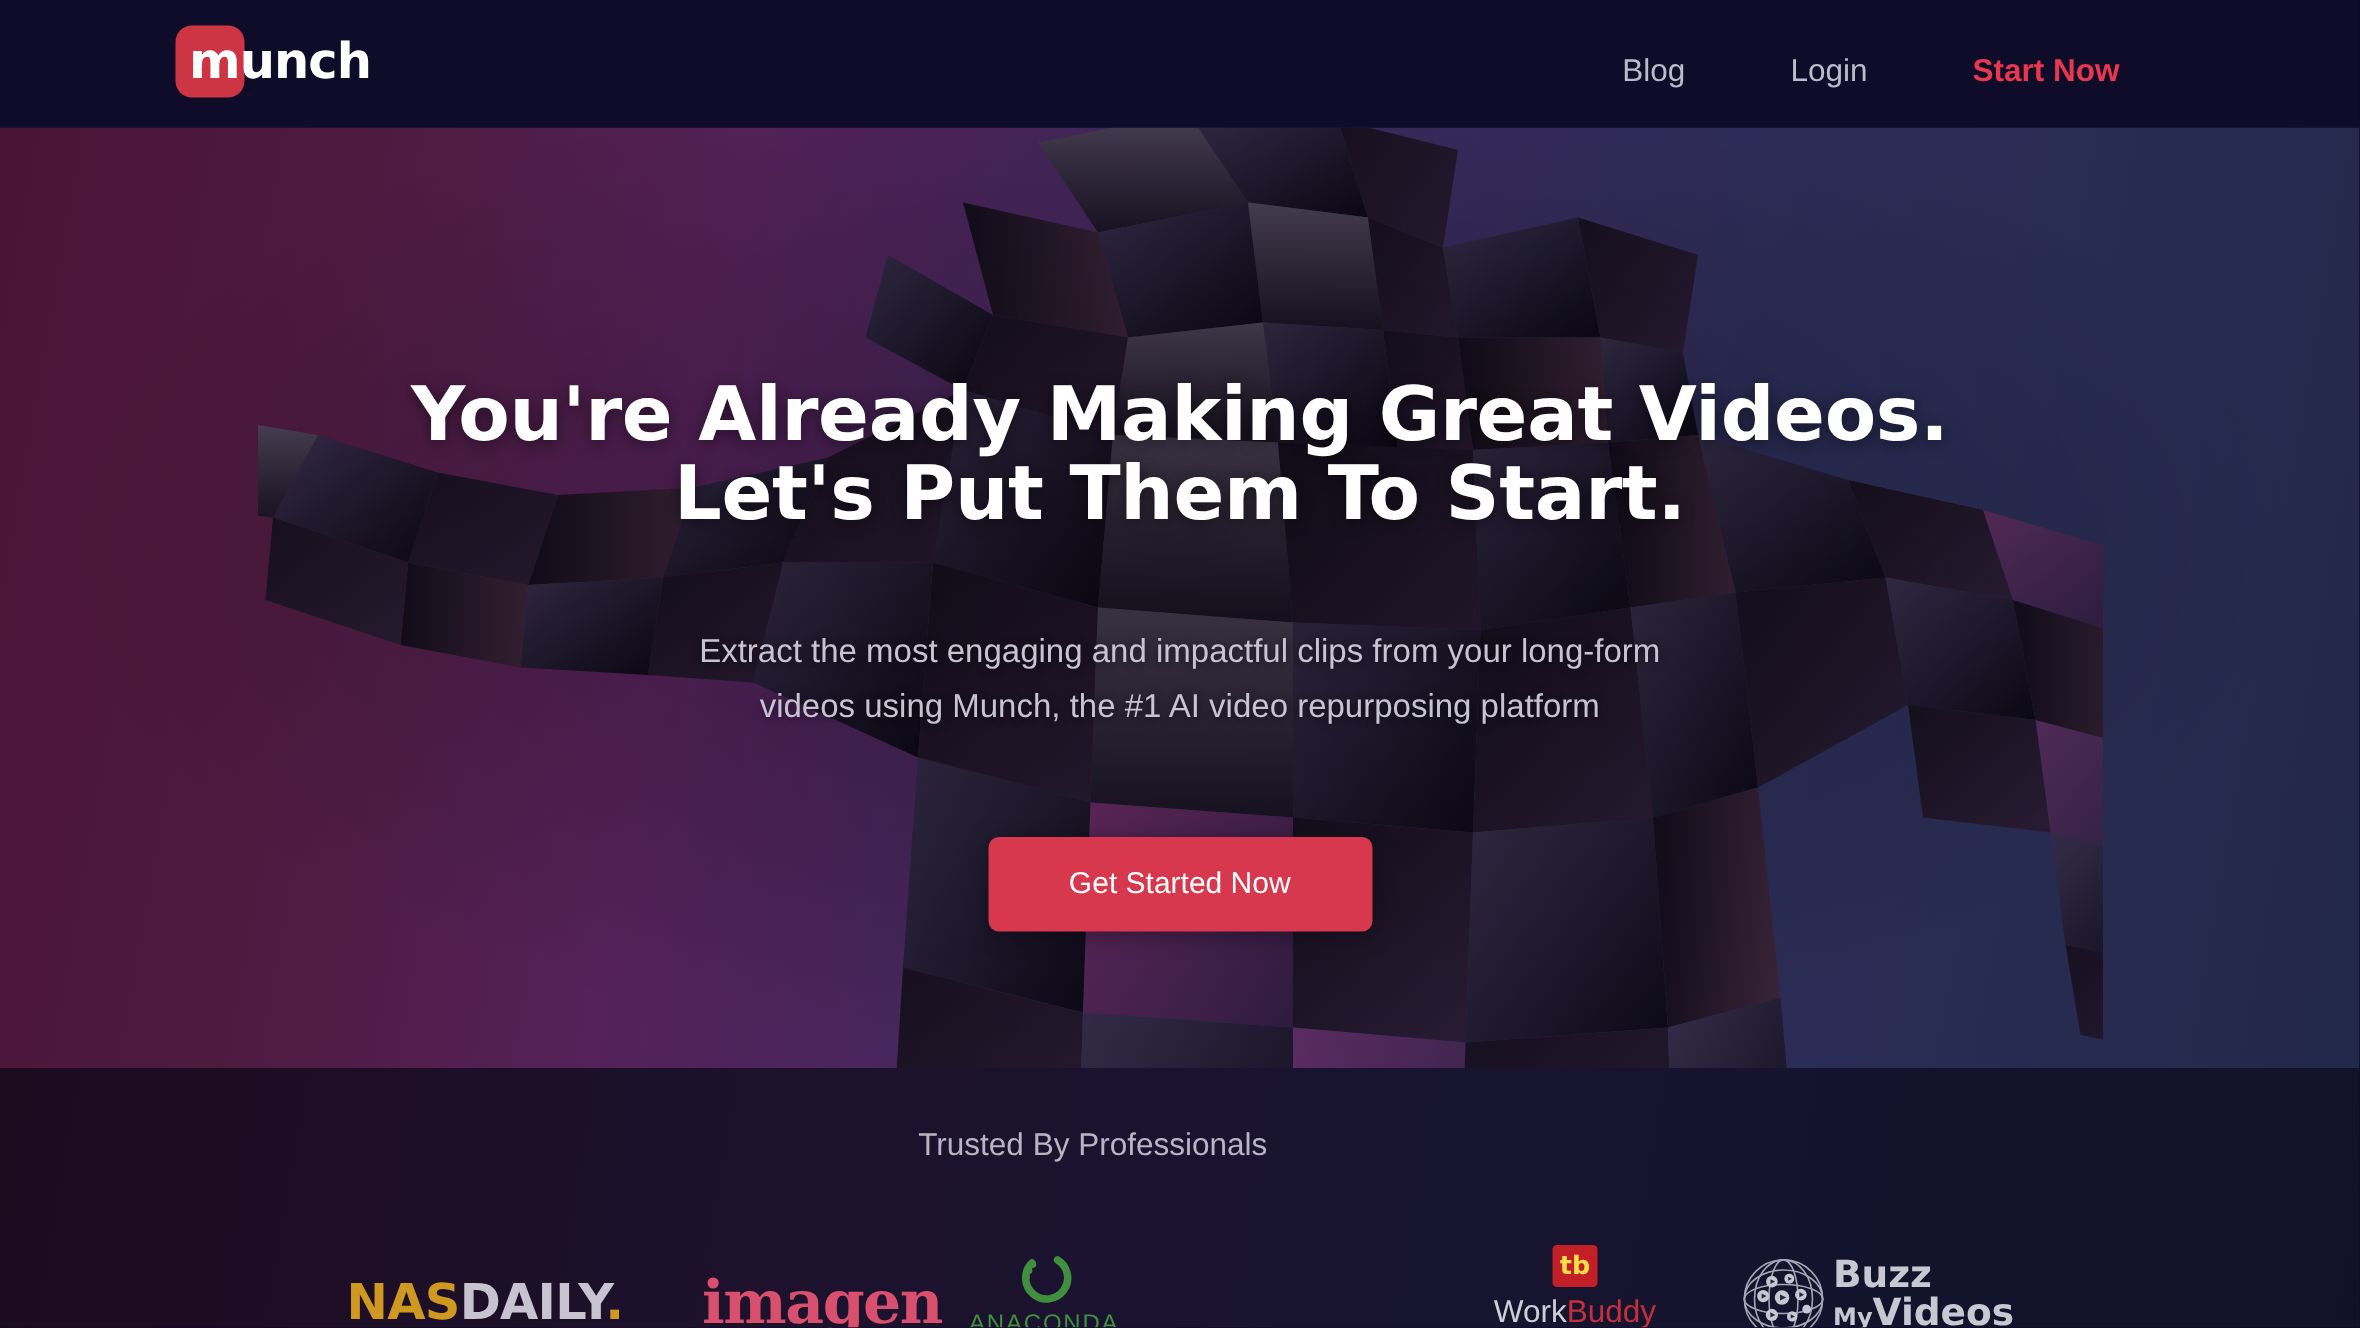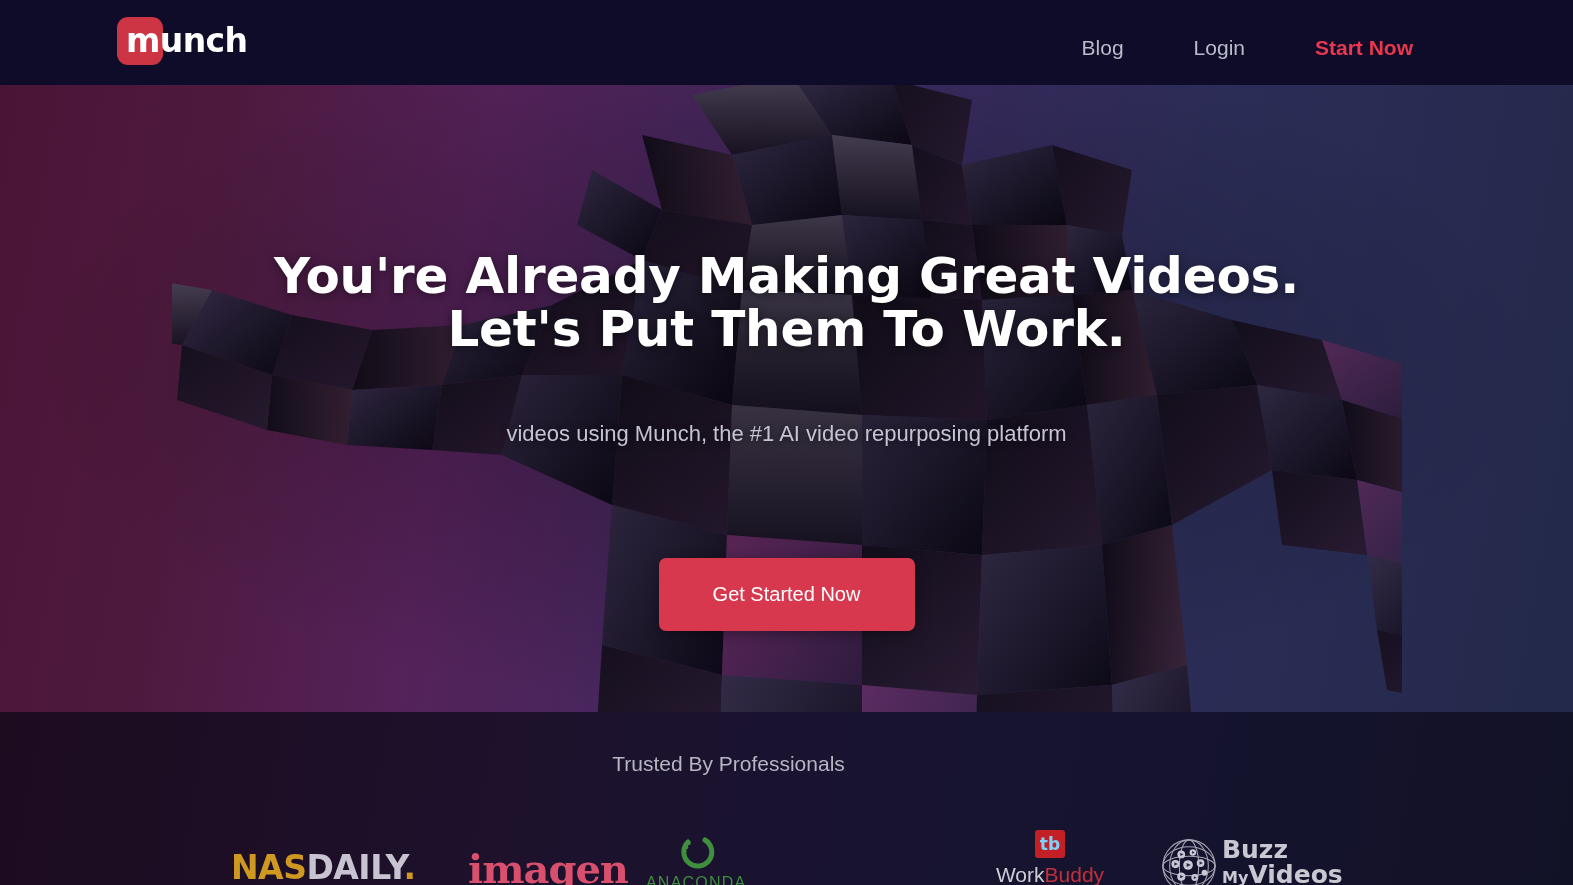--- a/index.html
+++ b/index.html
@@ -74,21 +74,21 @@
   .headline .l2 { display:block; margin-top:1px; }
   .subhead {
     position:absolute; left:0; top:330px; width:1573px;
     color:#c6c4d2; font-size:22px; line-height:37px;
     font-weight:400;
     text-shadow:0 1px 6px rgba(0,0,0,0.5);
   }
   .subhead .l2 { display:block; }
   .cta {
     position:absolute; left:50%; top:473px; margin-left:-128px;
-    width:256px; height:73px;
+    width:256px; height:63px;
     background:#d8384e; border:none; border-radius:7px;
     color:#ffffff; font-size:20px; font-weight:400;
     font-family:"Liberation Sans", sans-serif;
     cursor:pointer;
     box-shadow:0 3px 14px rgba(0,0,0,0.35);
   }
 
   
   .trust {
     position:absolute; left:0; top:712px; width:1573px; height:173px;
@@ -139,21 +139,21 @@
 
   
   .b-tubebuddy { left:995px; top:-3px; width:110px; text-align:center; }
   .tb-mark {
     width:30px; height:28px; background:#c22026; border-radius:3px;
     margin:0 auto; position:relative;
   }
   .tb-mark span {
     position:absolute; left:0; top:0; width:30px; height:28px;
     line-height:28px; text-align:center;
-    color:#7dd3fc; font-size:17px; font-weight:bold;
+    color:#fde047; font-size:17px; font-weight:bold;
     font-family:"DejaVu Sans", sans-serif;
   }
   .tb-word { margin-top:5px; font-size:21px; white-space:nowrap; }
   .tb-word .tube { color:#cfcdd6; }
   .tb-word .buddy { color:#c2303c; }
 
   
   .b-buzz { left:1160px; top:-2px; width:180px; }
   .buzz-sphere {
     position:absolute; left:0; top:6px; width:58px; height:58px;
@@ -273,23 +273,24 @@
       <polygon points="1100,395 1185,405 1195,480 1110,470" fill="url(#fd2)"></polygon>
       <polygon points="1195,480 1275,500 1285,570 1205,555" fill="url(#fd1)"></polygon>
       <polygon points="1205,555 1285,570 1290,630 1215,615" fill="url(#fd2)"></polygon>
     </svg>
 
     <div class="hero-vignette"></div>
 
     <div class="hero-content">
       <h1 class="headline">
         <span>You're Already Making Great Videos.</span>
-        <span class="l2">Let's Put Them To Work.</span>
+        <span class="l2">Let's Put Them To Start.</span>
       </h1>
       <p class="subhead">
+        <span>Extract the most engaging and impactful clips from your long-form</span>
         <span class="l2">videos using Munch, the #1 AI video repurposing platform</span>
       </p>
       <button class="cta">Get Started Now</button>
     </div>
   </div>
 
   <div class="trust">
     <div class="trust-inner">
       <div class="trust-title">Trusted By Professionals</div>
 

